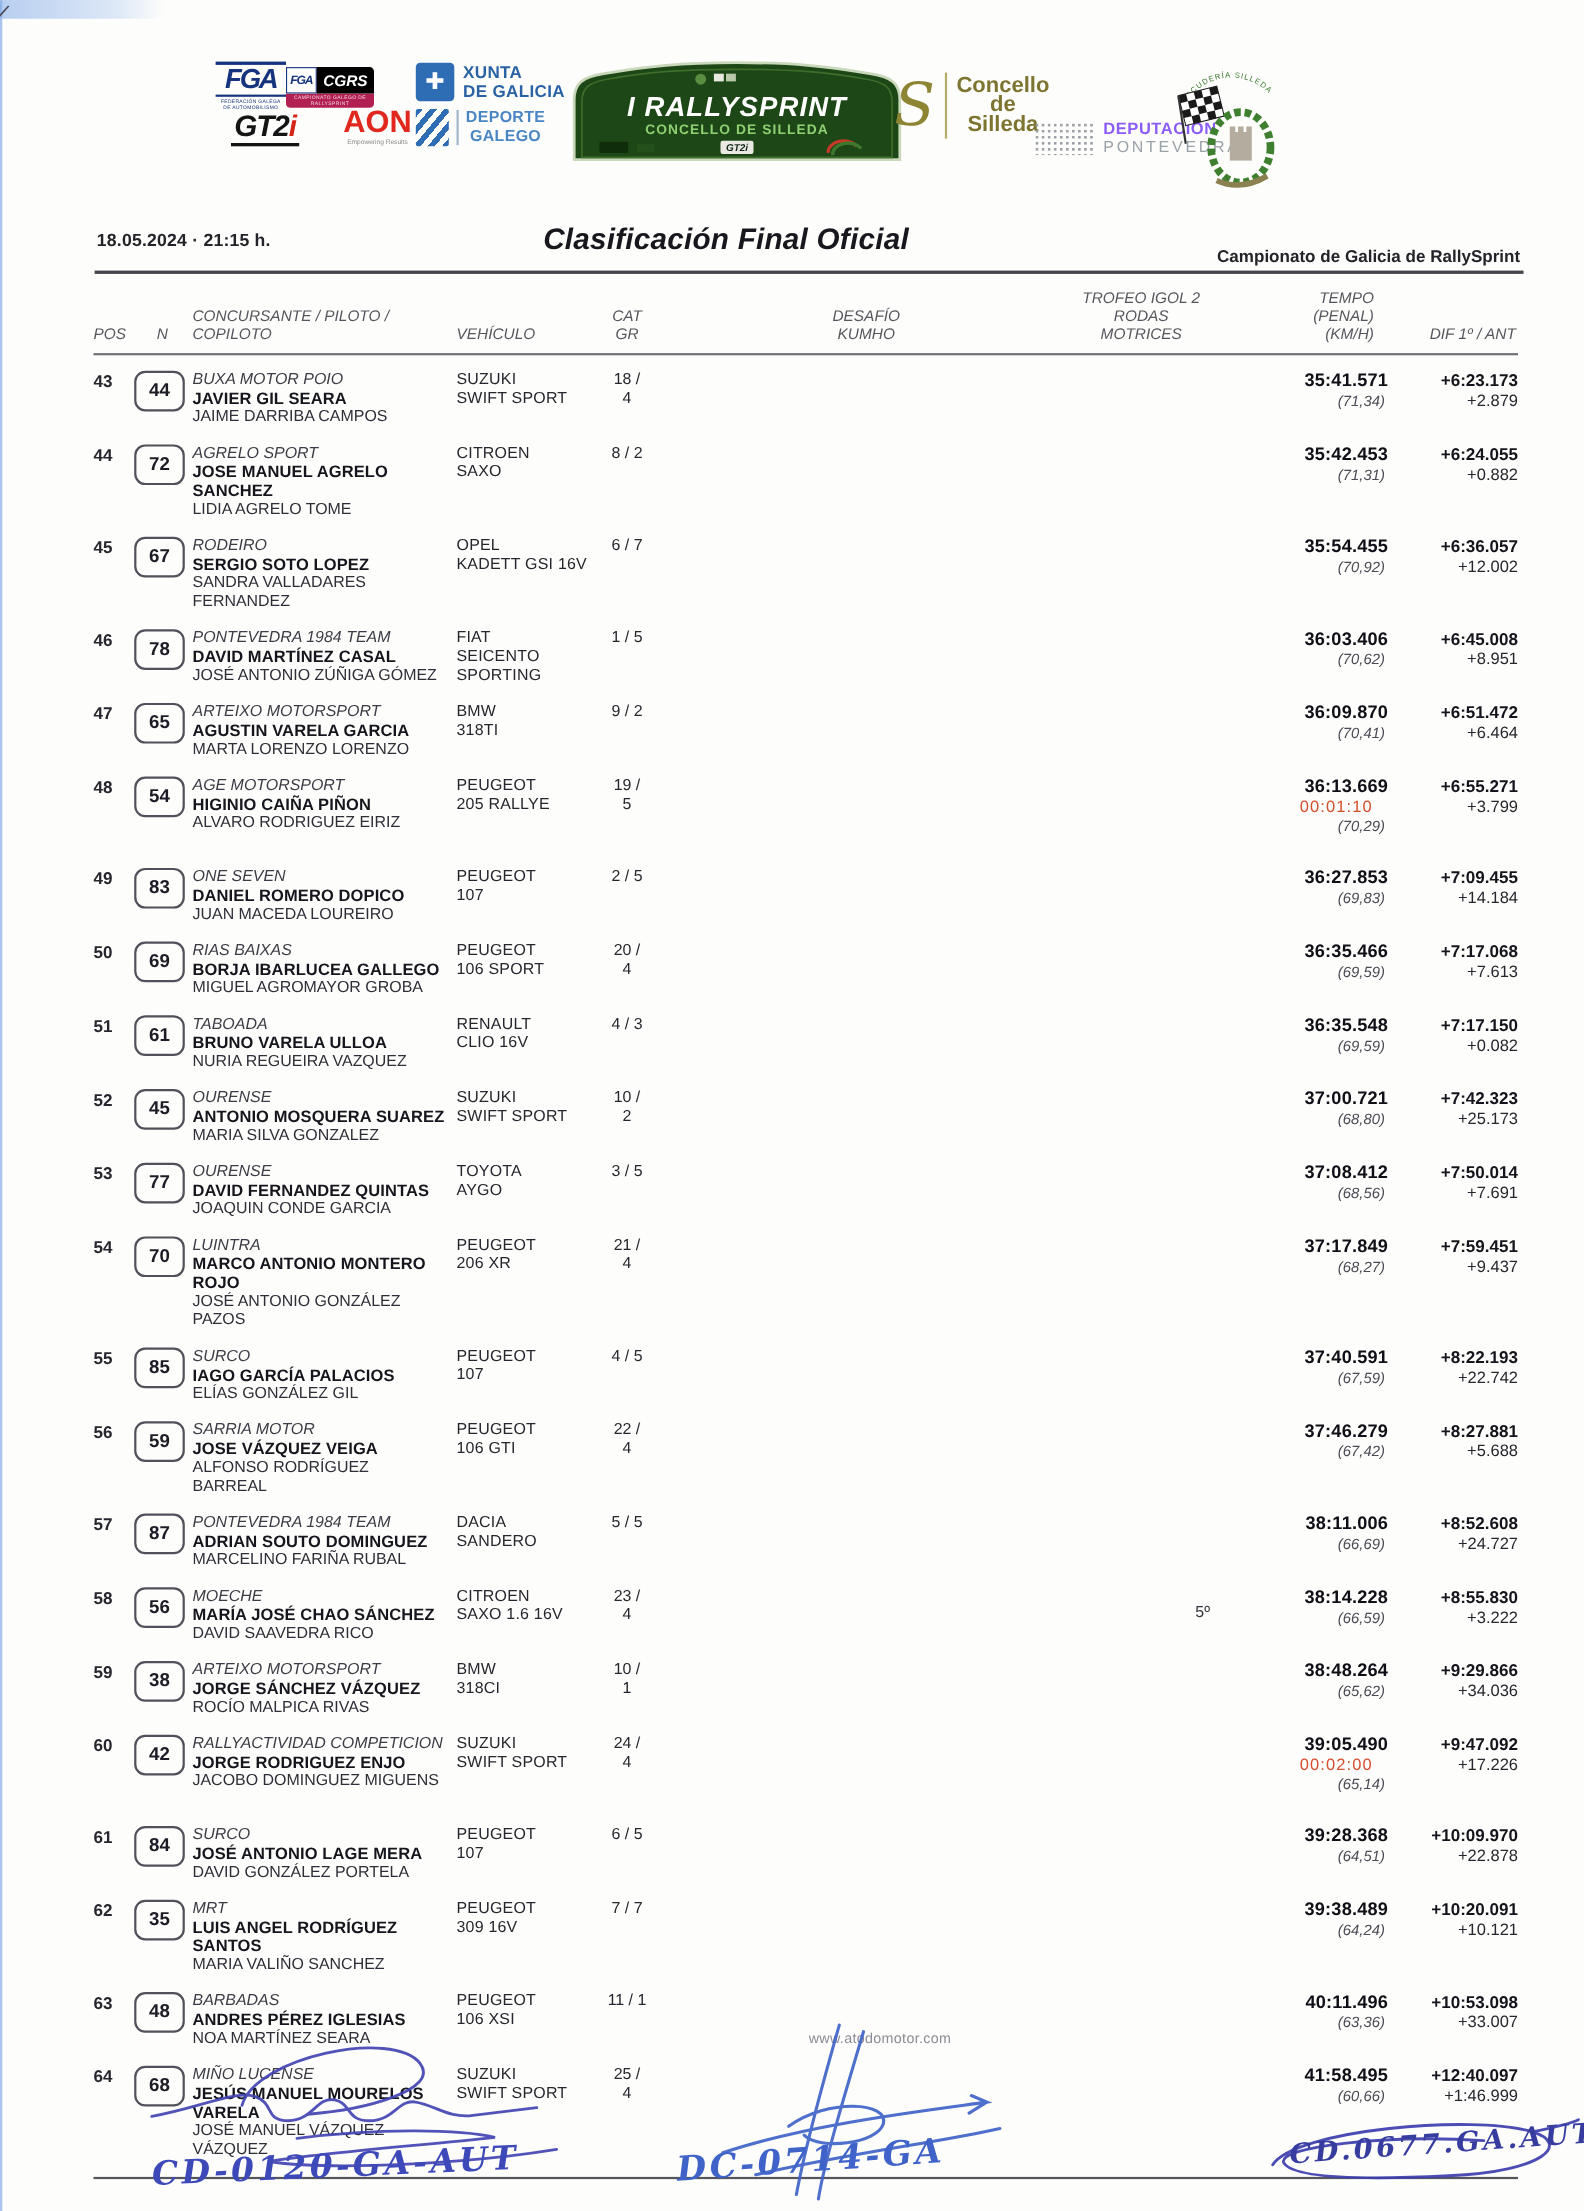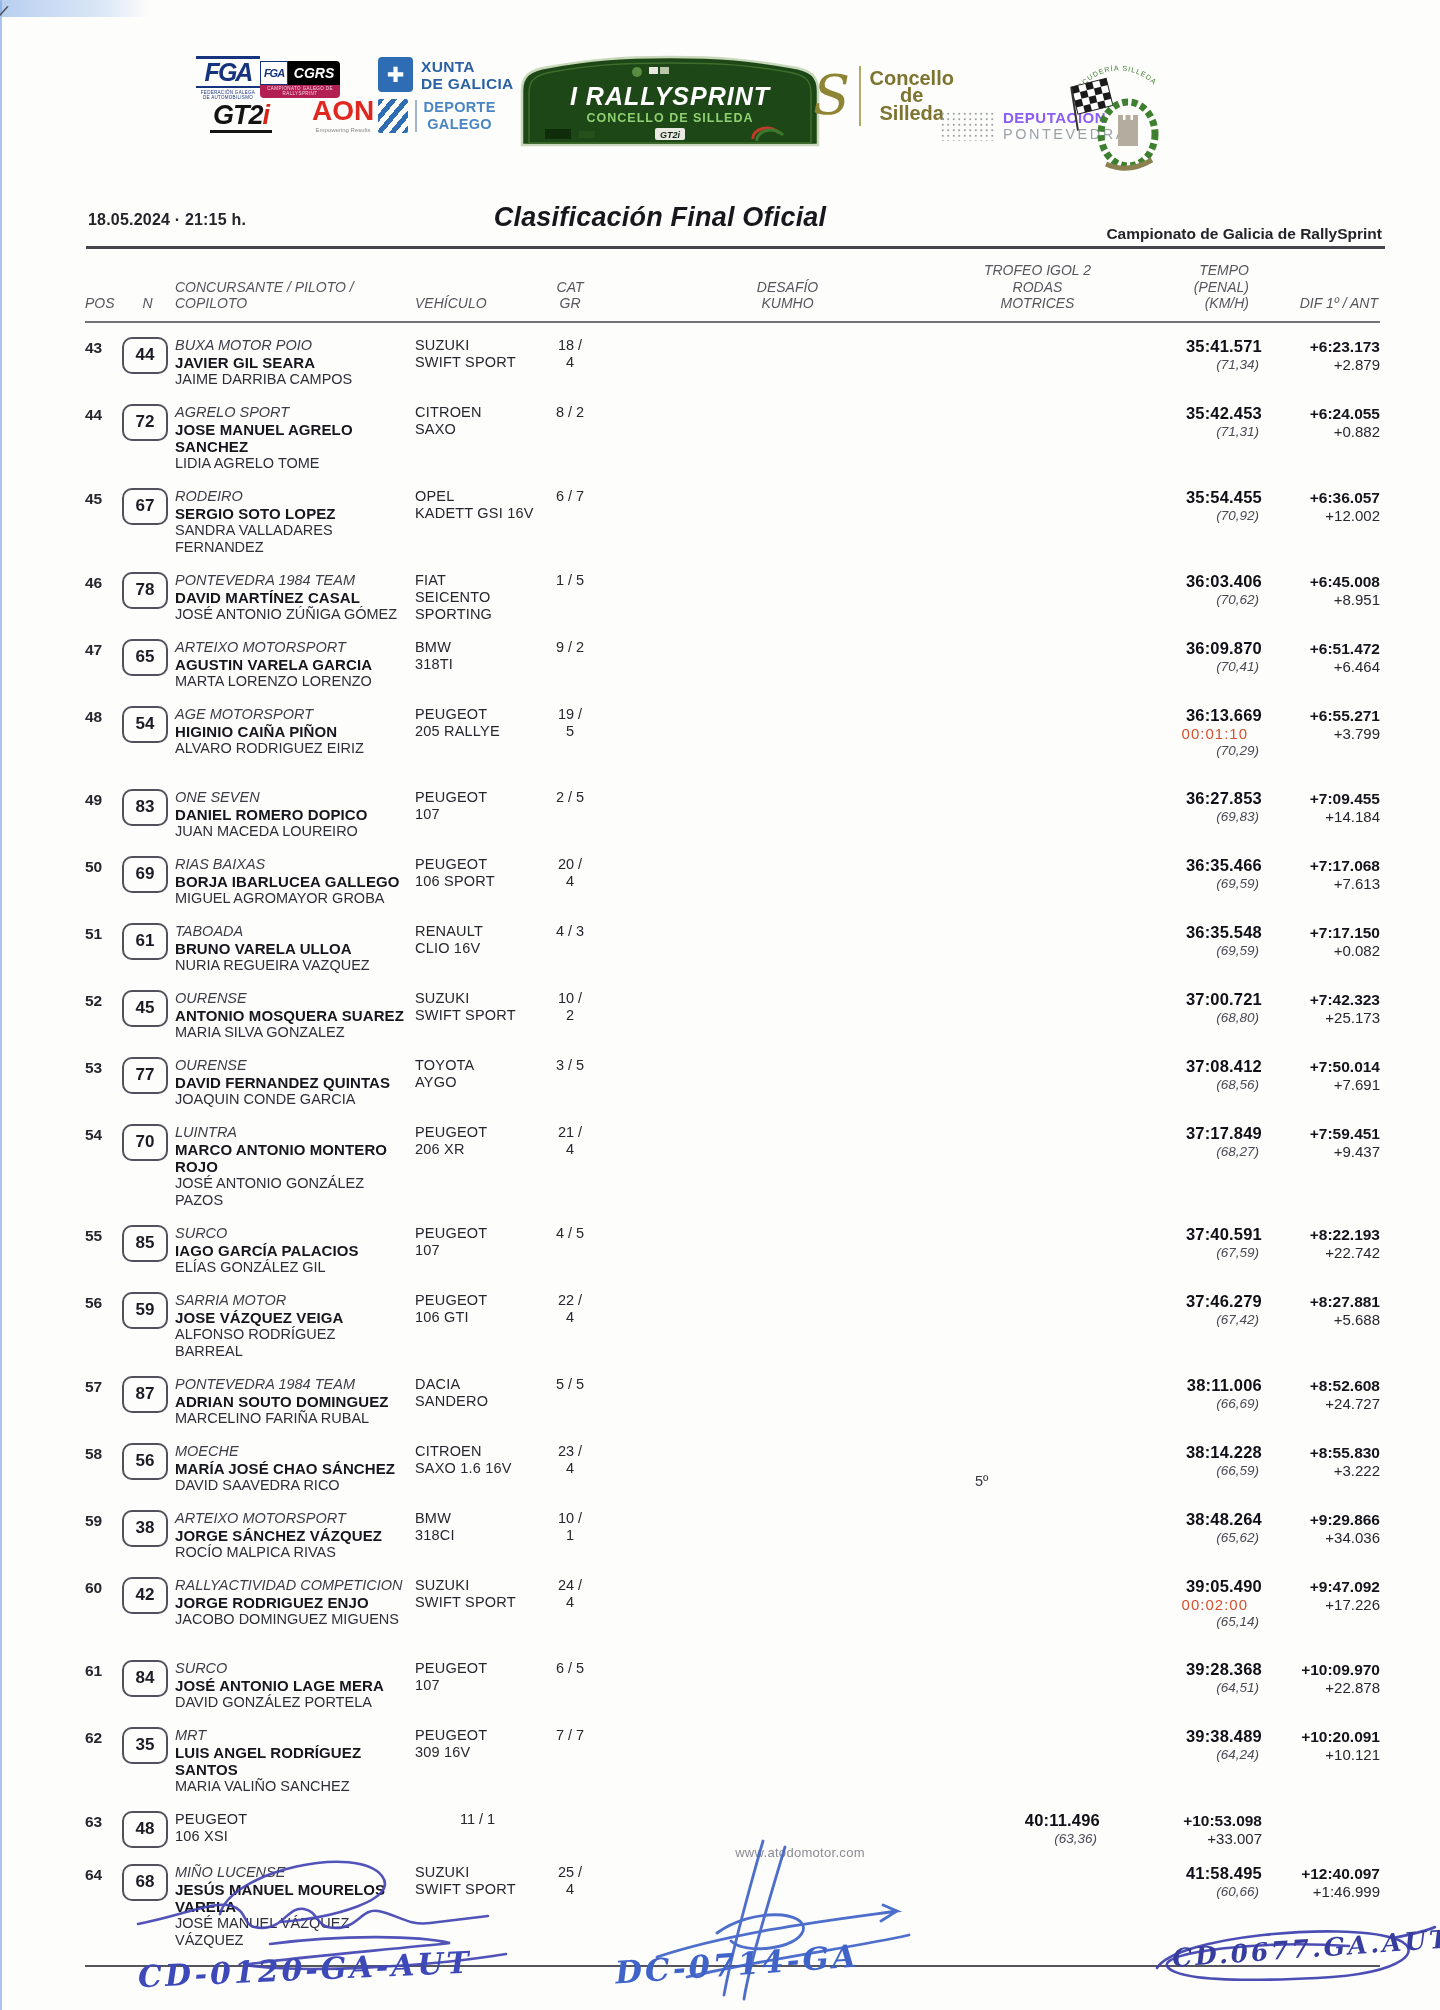--- a/index.html
+++ b/index.html
@@ -80,21 +80,21 @@
   .c-num { }
   .numbox { width:46px; height:37px; border:2px solid #51515b; border-radius:10px; margin-left:2px;
     display:flex; align-items:center; justify-content:center; font-weight:bold; font-size:17px; color:#1c1c26; }
   .c-crew { padding-right:10px; }
   .team { font-style:italic; font-size:14.5px; color:#3c3c46; line-height:17px; }
   .driver { font-weight:bold; font-size:15px; color:#15151d; line-height:17px; letter-spacing:.1px; }
   .codriver { font-size:14.5px; color:#2e2e38; line-height:17px; }
   .c-veh { font-size:14.5px; color:#26262e; line-height:17px; white-space:pre-line; letter-spacing:.2px; }
   .c-cat { text-align:center; font-size:14.5px; color:#26262e; line-height:17px; white-space:pre-line; }
   .c-des { text-align:center; font-size:14.5px; }
-  .c-tro { text-align:left; font-size:14.5px; color:#33333d; margin-top:30px; }
+  .c-tro { text-align:right; font-size:14.5px; color:#33333d; margin-top:15px; }
   .c-time { text-align:right; }
   .time { font-weight:bold; font-size:16.5px; color:#0f0f17; line-height:19px; letter-spacing:.2px; }
   .penalty { color:#d4502e; font-size:15px; line-height:17px; letter-spacing:1px; padding-right:14px; }
   .penalty:empty { display:none; }
   .speed { font-style:italic; font-size:13.5px; color:#4a4a54; line-height:17px; padding-right:3px; }
   .c-dif { text-align:right; }
   .dif1 { font-weight:bold; font-size:15.5px; color:#14141c; line-height:19px; }
   .difant { font-size:15px; color:#26262e; line-height:17px; }
   .rule-bottom { height:2px; background:#55555d; margin-top:0px; }
 
@@ -756,20 +756,25 @@
       <div class="c-dif">
         <div class="dif1">+10:20.091</div>
         <div class="difant">+10.121</div>
       </div>
     </div>
         <div class="grid row">
       <div class="c-pos">63</div>
       <div class="c-num">
         <div class="numbox">48</div>
       </div>
+      <div class="c-crew">
+        <div class="team">BARBADAS</div>
+        <div class="driver">ANDRES PÉREZ IGLESIAS</div>
+        <div class="codriver">NOA MARTÍNEZ SEARA</div>
+      </div>
       <div class="c-veh">PEUGEOT
 106 XSI</div>
       <div class="c-cat">11 / 1</div>
       <div class="c-des"></div>
       <div class="c-tro"></div>
       <div class="c-time">
         <div class="time">40:11.496</div>
 
         <div class="speed">(63,36)</div>
       </div>

